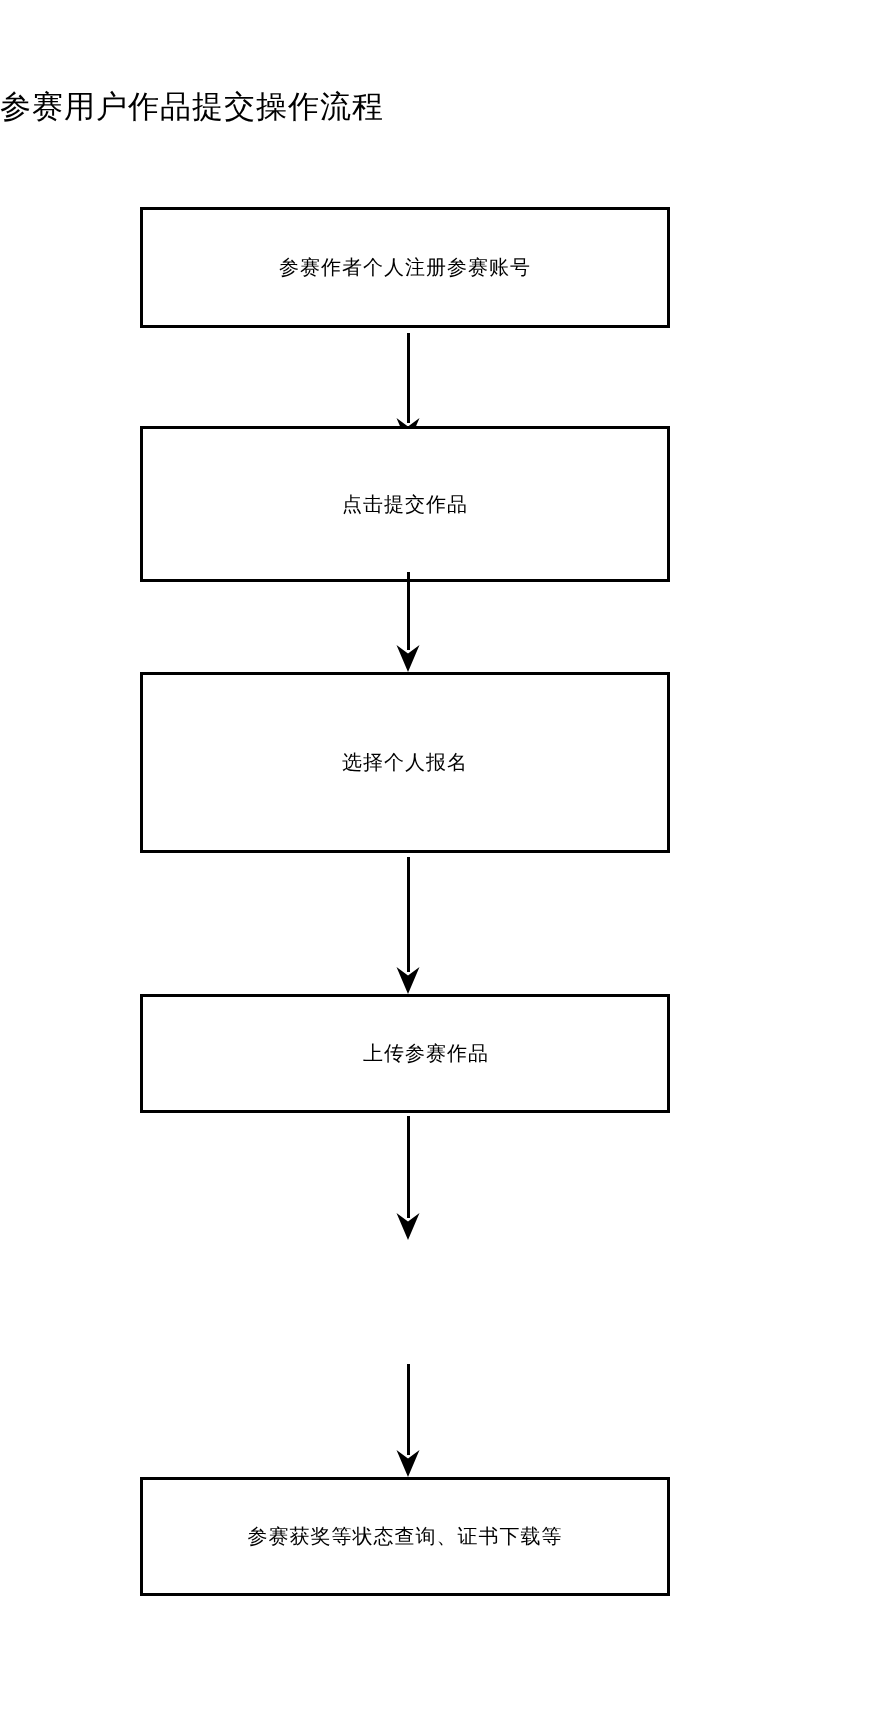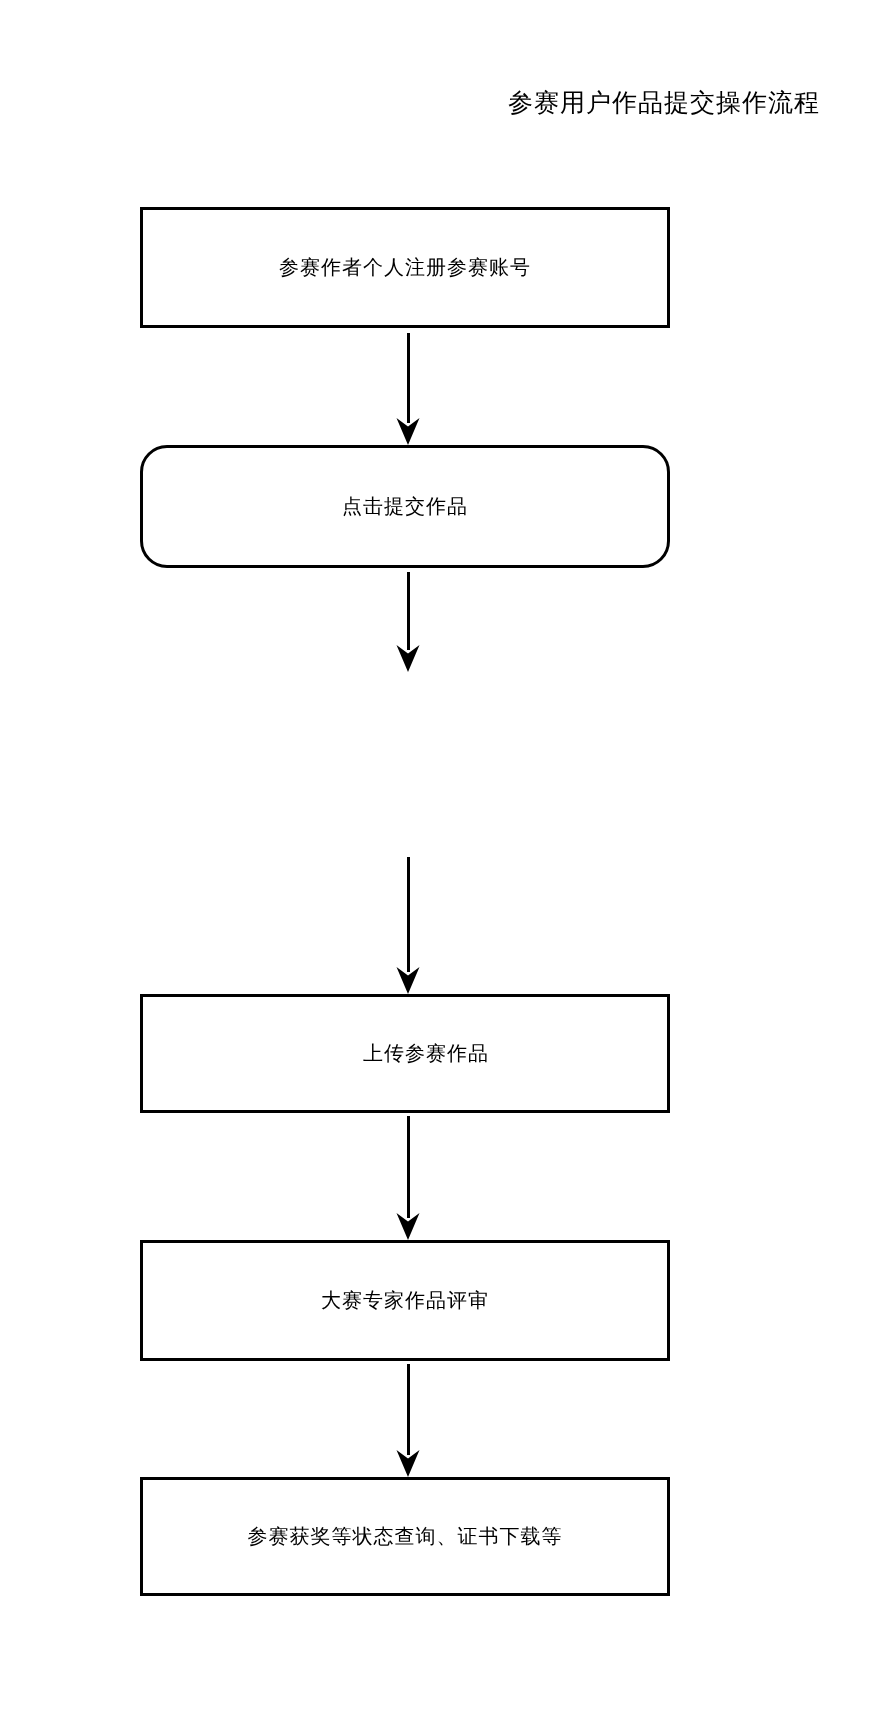--- a/index.html
+++ b/index.html
@@ -13,22 +13,22 @@
     width: 870px;
     height: 1724px;
     background: #ffffff;
     overflow: hidden;
   }
   .diagram-title {
     position: absolute;
     left: 0;
     top: 86px;
     width: 820px;
-    text-align: right;
-    font-size: 25px;
+    text-align: left;
+    font-size: 31px;
     color: #000000;
     letter-spacing: 1px;
     white-space: nowrap;
   }
   .flow-box {
     position: absolute;
     left: 140px;
     width: 530px;
     box-sizing: border-box;
     border: 3px solid #000000;
@@ -36,21 +36,21 @@
     display: flex;
     align-items: center;
     justify-content: center;
     font-size: 20px;
     color: #000000;
     letter-spacing: 1px;
     text-align: center;
     white-space: nowrap;
   }
   .box-1 { top: 207px;  height: 121px; }
-  .box-2 { top: 445px;  height: 123px; border-radius: 27px; }
+  .box-2 { top: 426px;  height: 156px; }
   .box-3 { top: 672px;  height: 181px; }
   .box-4 { top: 994px;  height: 119px; padding-left: 42px; }
   .box-5 { top: 1240px; height: 121px; }
   .box-6 { top: 1477px; height: 119px; }
 
   .flow-arrow {
     position: absolute;
     left: 394px;          
     width: 28px;
   }
@@ -99,42 +99,42 @@
     <span>点击提交作品</span>
   </div>
 
   <div class="flow-arrow arrow-2">
     <span class="shaft"></span>
     <svg viewBox="0 0 28 28">
       <polygon points="14,28 2.5,1 14,9.5 25.5,1" fill="#000000"></polygon>
     </svg>
   </div>
 
+  <div class="flow-box box-3">
+    <span>选择个人报名</span>
+  </div>
 
   <div class="flow-arrow arrow-3">
     <span class="shaft"></span>
     <svg viewBox="0 0 28 28">
       <polygon points="14,28 2.5,1 14,9.5 25.5,1" fill="#000000"></polygon>
     </svg>
   </div>
 
   <div class="flow-box box-4">
     <span>上传参赛作品</span>
   </div>
 
   <div class="flow-arrow arrow-4">
     <span class="shaft"></span>
     <svg viewBox="0 0 28 28">
       <polygon points="14,28 2.5,1 14,9.5 25.5,1" fill="#000000"></polygon>
     </svg>
   </div>
 
-  <div class="flow-box box-5">
-    <span>大赛专家作品评审</span>
-  </div>
 
   <div class="flow-arrow arrow-5">
     <span class="shaft"></span>
     <svg viewBox="0 0 28 28">
       <polygon points="14,28 2.5,1 14,9.5 25.5,1" fill="#000000"></polygon>
     </svg>
   </div>
 
   <div class="flow-box box-6">
     <span>参赛获奖等状态查询、证书下载等</span>

